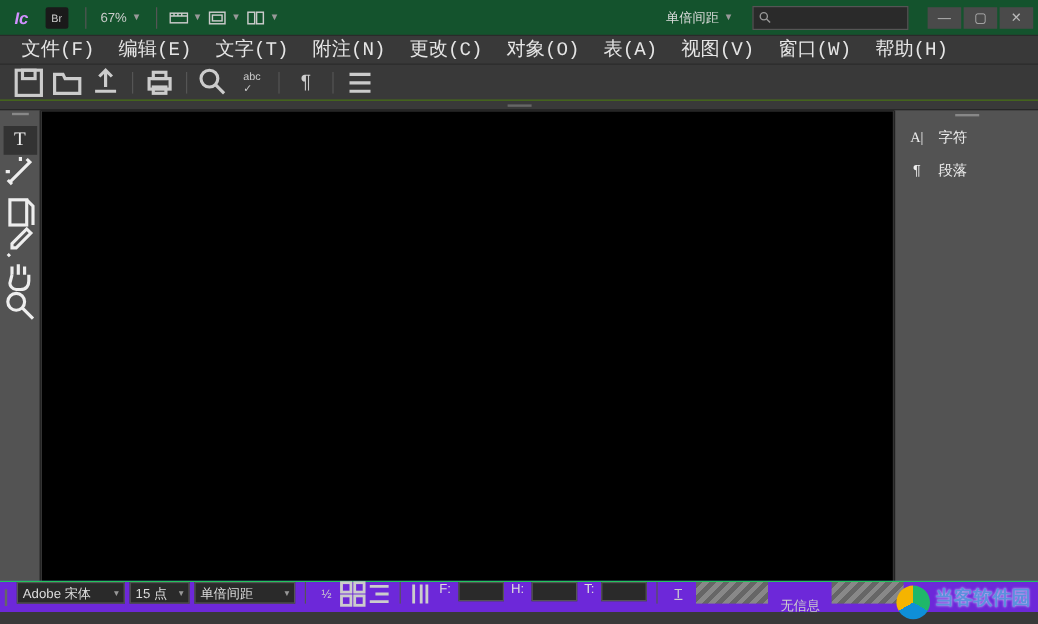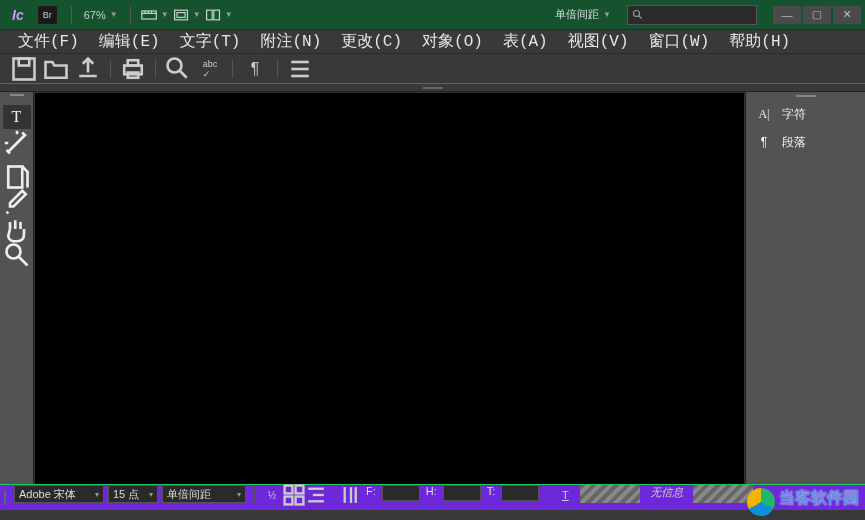--- a/index.html
+++ b/index.html
@@ -53,21 +53,21 @@
 .bottombar { height: 26px; background: #6d28d9; display: flex; align-items: flex-start; padding: 0 4px; border-top: 1px solid #22c55e; position: absolute; bottom: 10px; left: 0; right: 0; }
 .bb-handle { width: 8px; height: 100%; display: flex; align-items: center; }
 .bb-handle span { width: 2px; height: 14px; background: #666; }
 .bb-select { background: #2a2a2a; border: 1px solid #555; height: 18px; color: #ddd; font-size: 11px; padding: 0 4px; display: flex; align-items: center; justify-content: space-between; cursor: pointer; margin: 0 2px; }
 .bb-select .dd-arrow { margin-left: 6px; }
 .bb-sep { width: 1px; height: 18px; background: #555; margin: 0 6px; }
 .bb-icon { width: 22px; height: 20px; display: flex; align-items: center; justify-content: center; color: #ccc; cursor: pointer; }
 .bb-label { color: #ddd; font-size: 11px; margin: 0 4px; }
 .bb-field { width: 38px; height: 16px; background: #2a2a2a; border: 1px solid #555; margin: 0 2px; }
 .bb-stripes { width: 60px; height: 18px; background: repeating-linear-gradient(135deg, #666 0 4px, #888 4px 8px); margin: 0 4px; }
-.bb-noinfo { color: #ccc; font-size: 11px; margin: 0 6px; font-style: italic; }
+.bb-noinfo { color: #ccc; font-size: 11px; margin: 12px 6px; }
 
 
 .watermark { position: absolute; bottom: 0; right: 0; display: flex; align-items: flex-start; gap: 4px; padding: 4px 6px; }
 .wm-logo { width: 28px; height: 28px; border-radius: 50%; background: conic-gradient(#1fb76a 0 120deg, #0f8fd8 120deg 240deg, #f5b400 240deg 360deg); }
 .wm-text { color: #5aa3e0; font-size: 16px; font-weight: bold; opacity: 0.85; text-shadow: 0 0 2px #fff; }
 
 svg { fill: none; stroke: currentColor; stroke-width: 1.5; }
 </style>
 </head>
 <body>

